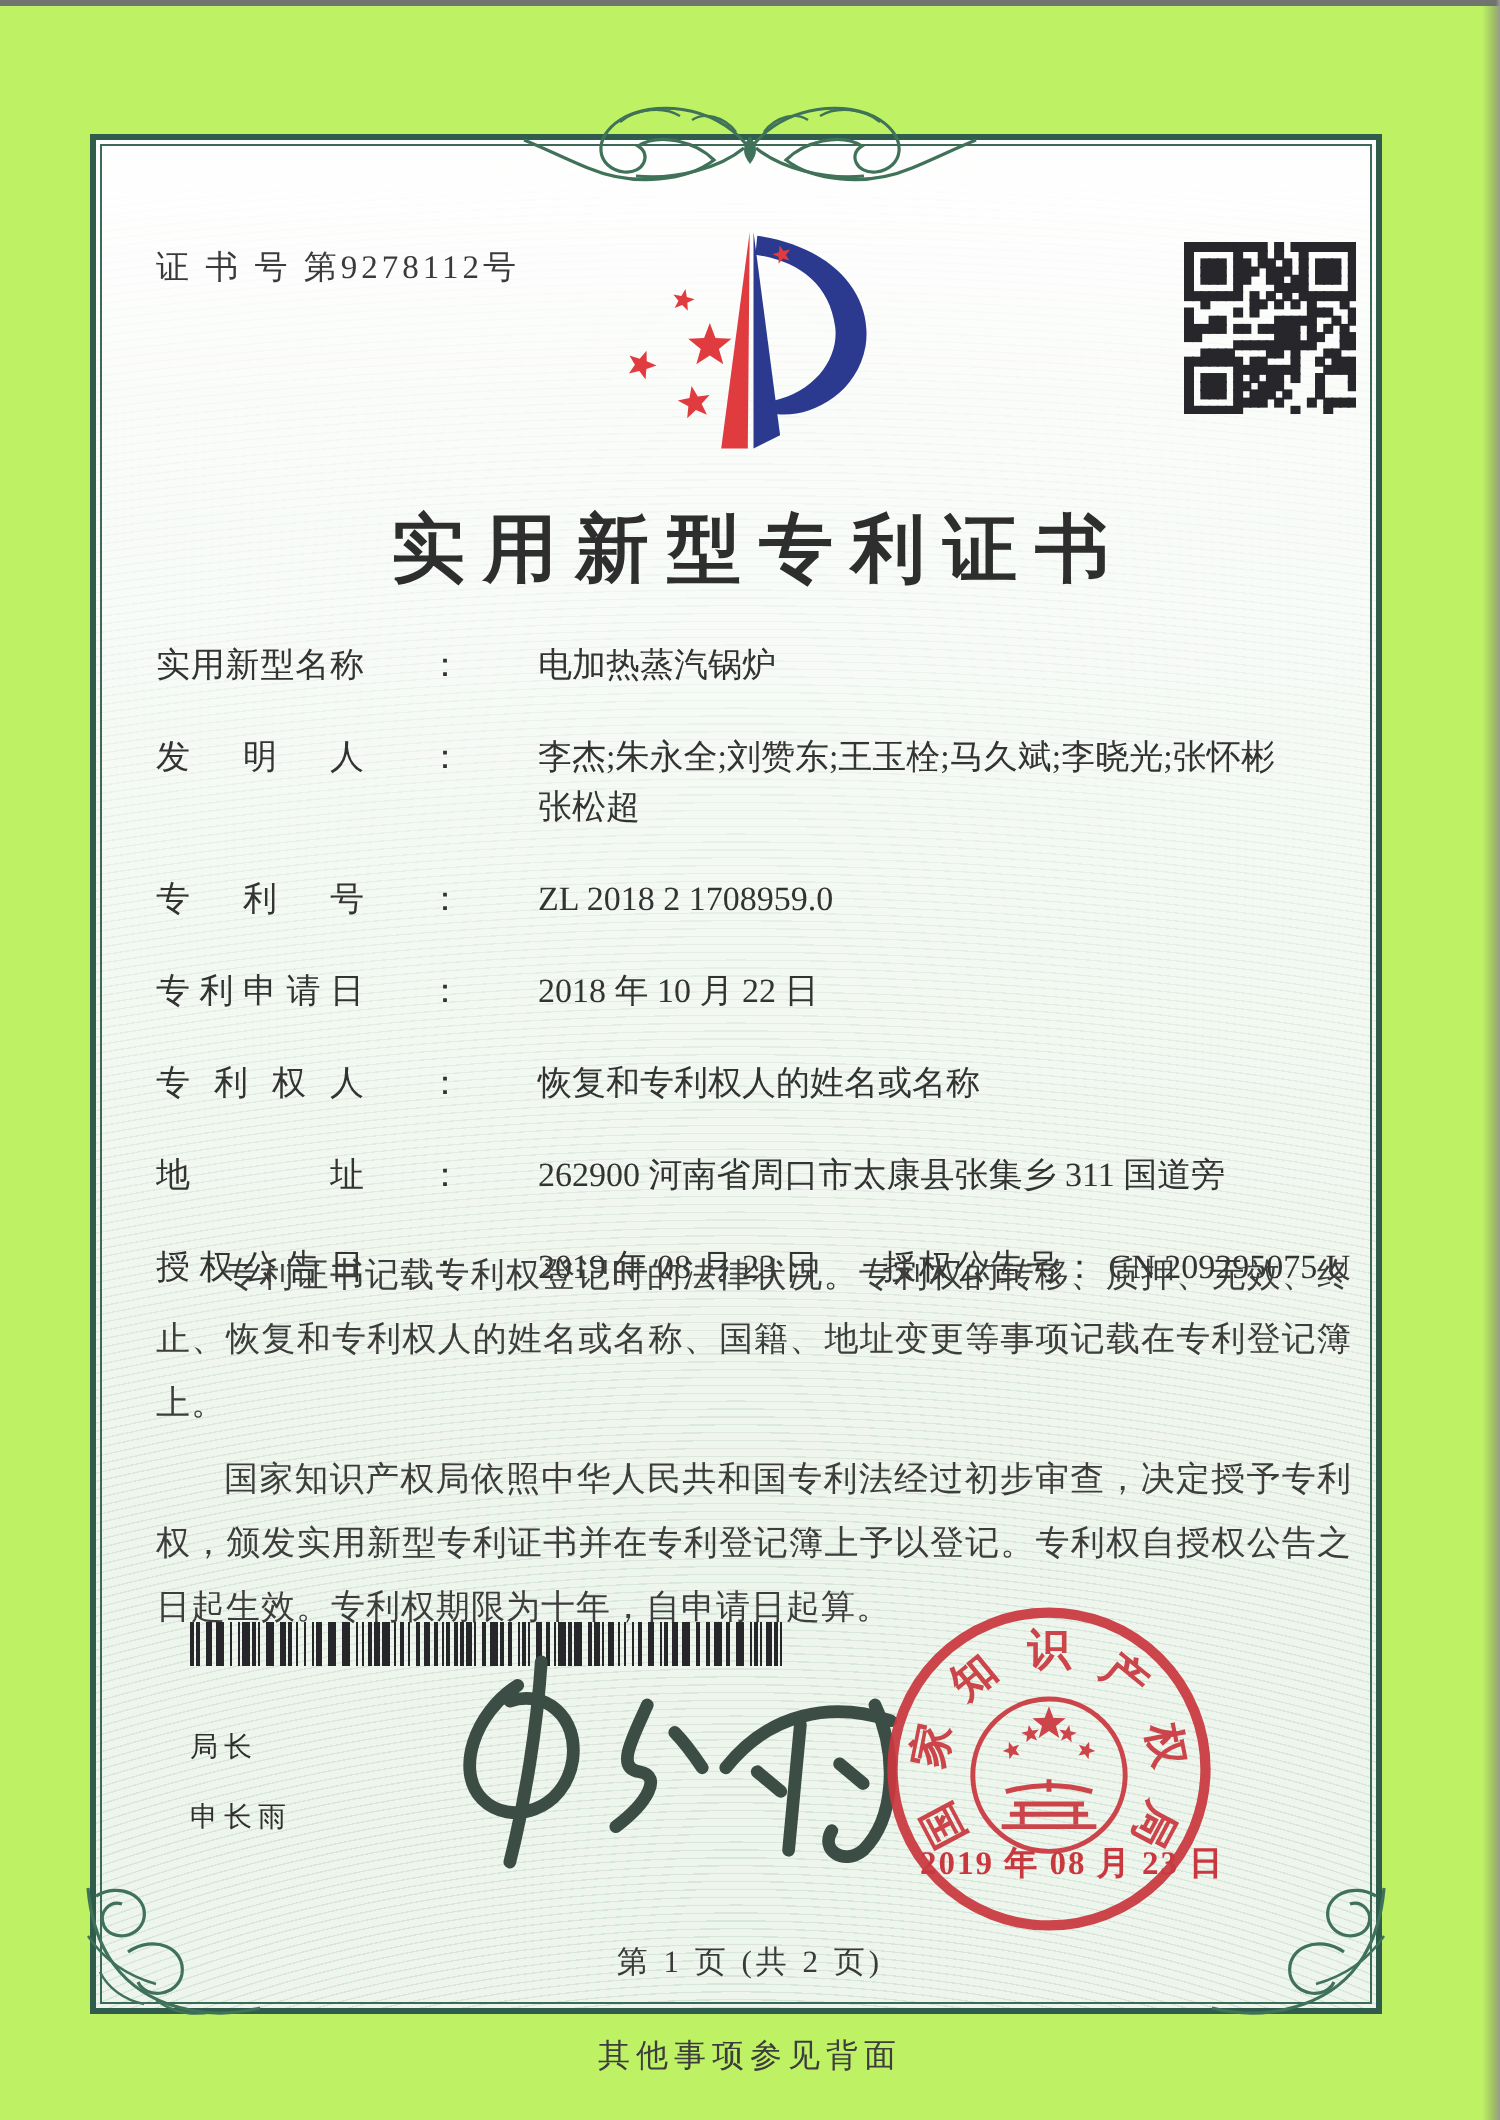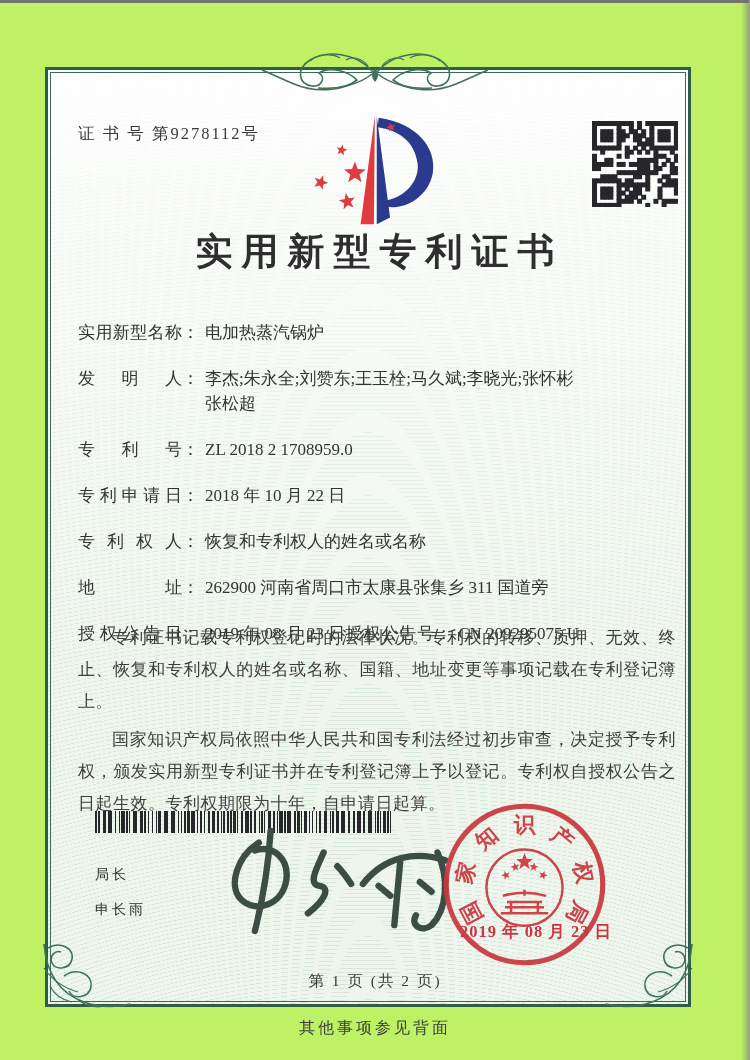--- a/index.html
+++ b/index.html
@@ -22,25 +22,25 @@
     border:1px solid #3c6a57;pointer-events:none;}
 
   .orn{position:absolute;color:#3f7258;}
   .orn svg{display:block;}
 
   .cert-no{position:absolute;left:78px;top:123px;font-size:16.5px;color:#3a3a3a;letter-spacing:2px;}
 
   .logo{position:absolute;left:296px;top:110px;}
   .qr{position:absolute;left:592px;top:121px;width:86px;height:86px;}
 
-  .title{position:absolute;left:0;top:227px;width:750px;text-align:center;
+  .title{position:absolute;left:0;top:250px;width:750px;text-align:center;
     font-size:37px;font-weight:bold;color:#2e2e2e;letter-spacing:9px;padding-left:9px;box-sizing:border-box;}
 
   .fields{position:absolute;left:78px;top:320px;width:600px;font-size:17px;color:#333;}
-  .row{display:flex;margin-bottom:21px;line-height:25px;}
+  .row{display:flex;margin-bottom:21px;line-height:25px;gap:32px;}
   .row .lbl{flex:0 0 104px;text-align:justify;text-align-last:justify;text-justify:inter-character;}
   .row .val{flex:1;white-space:pre-line;padding-left:6px;}
   .row .colon{flex:0 0 auto;}
   .pair2{display:flex;}
   .pair2 .lbl2{letter-spacing:1px;}
   .pair2 .val{padding-left:6px;white-space:nowrap;}
 
   .paras{position:absolute;left:78px;top:622px;width:598px;font-size:17px;line-height:1.88;
     color:#3d3d3d;letter-spacing:.5px;text-align:justify;}
   .paras p{margin:0 0 6px 0;text-indent:2em;}

